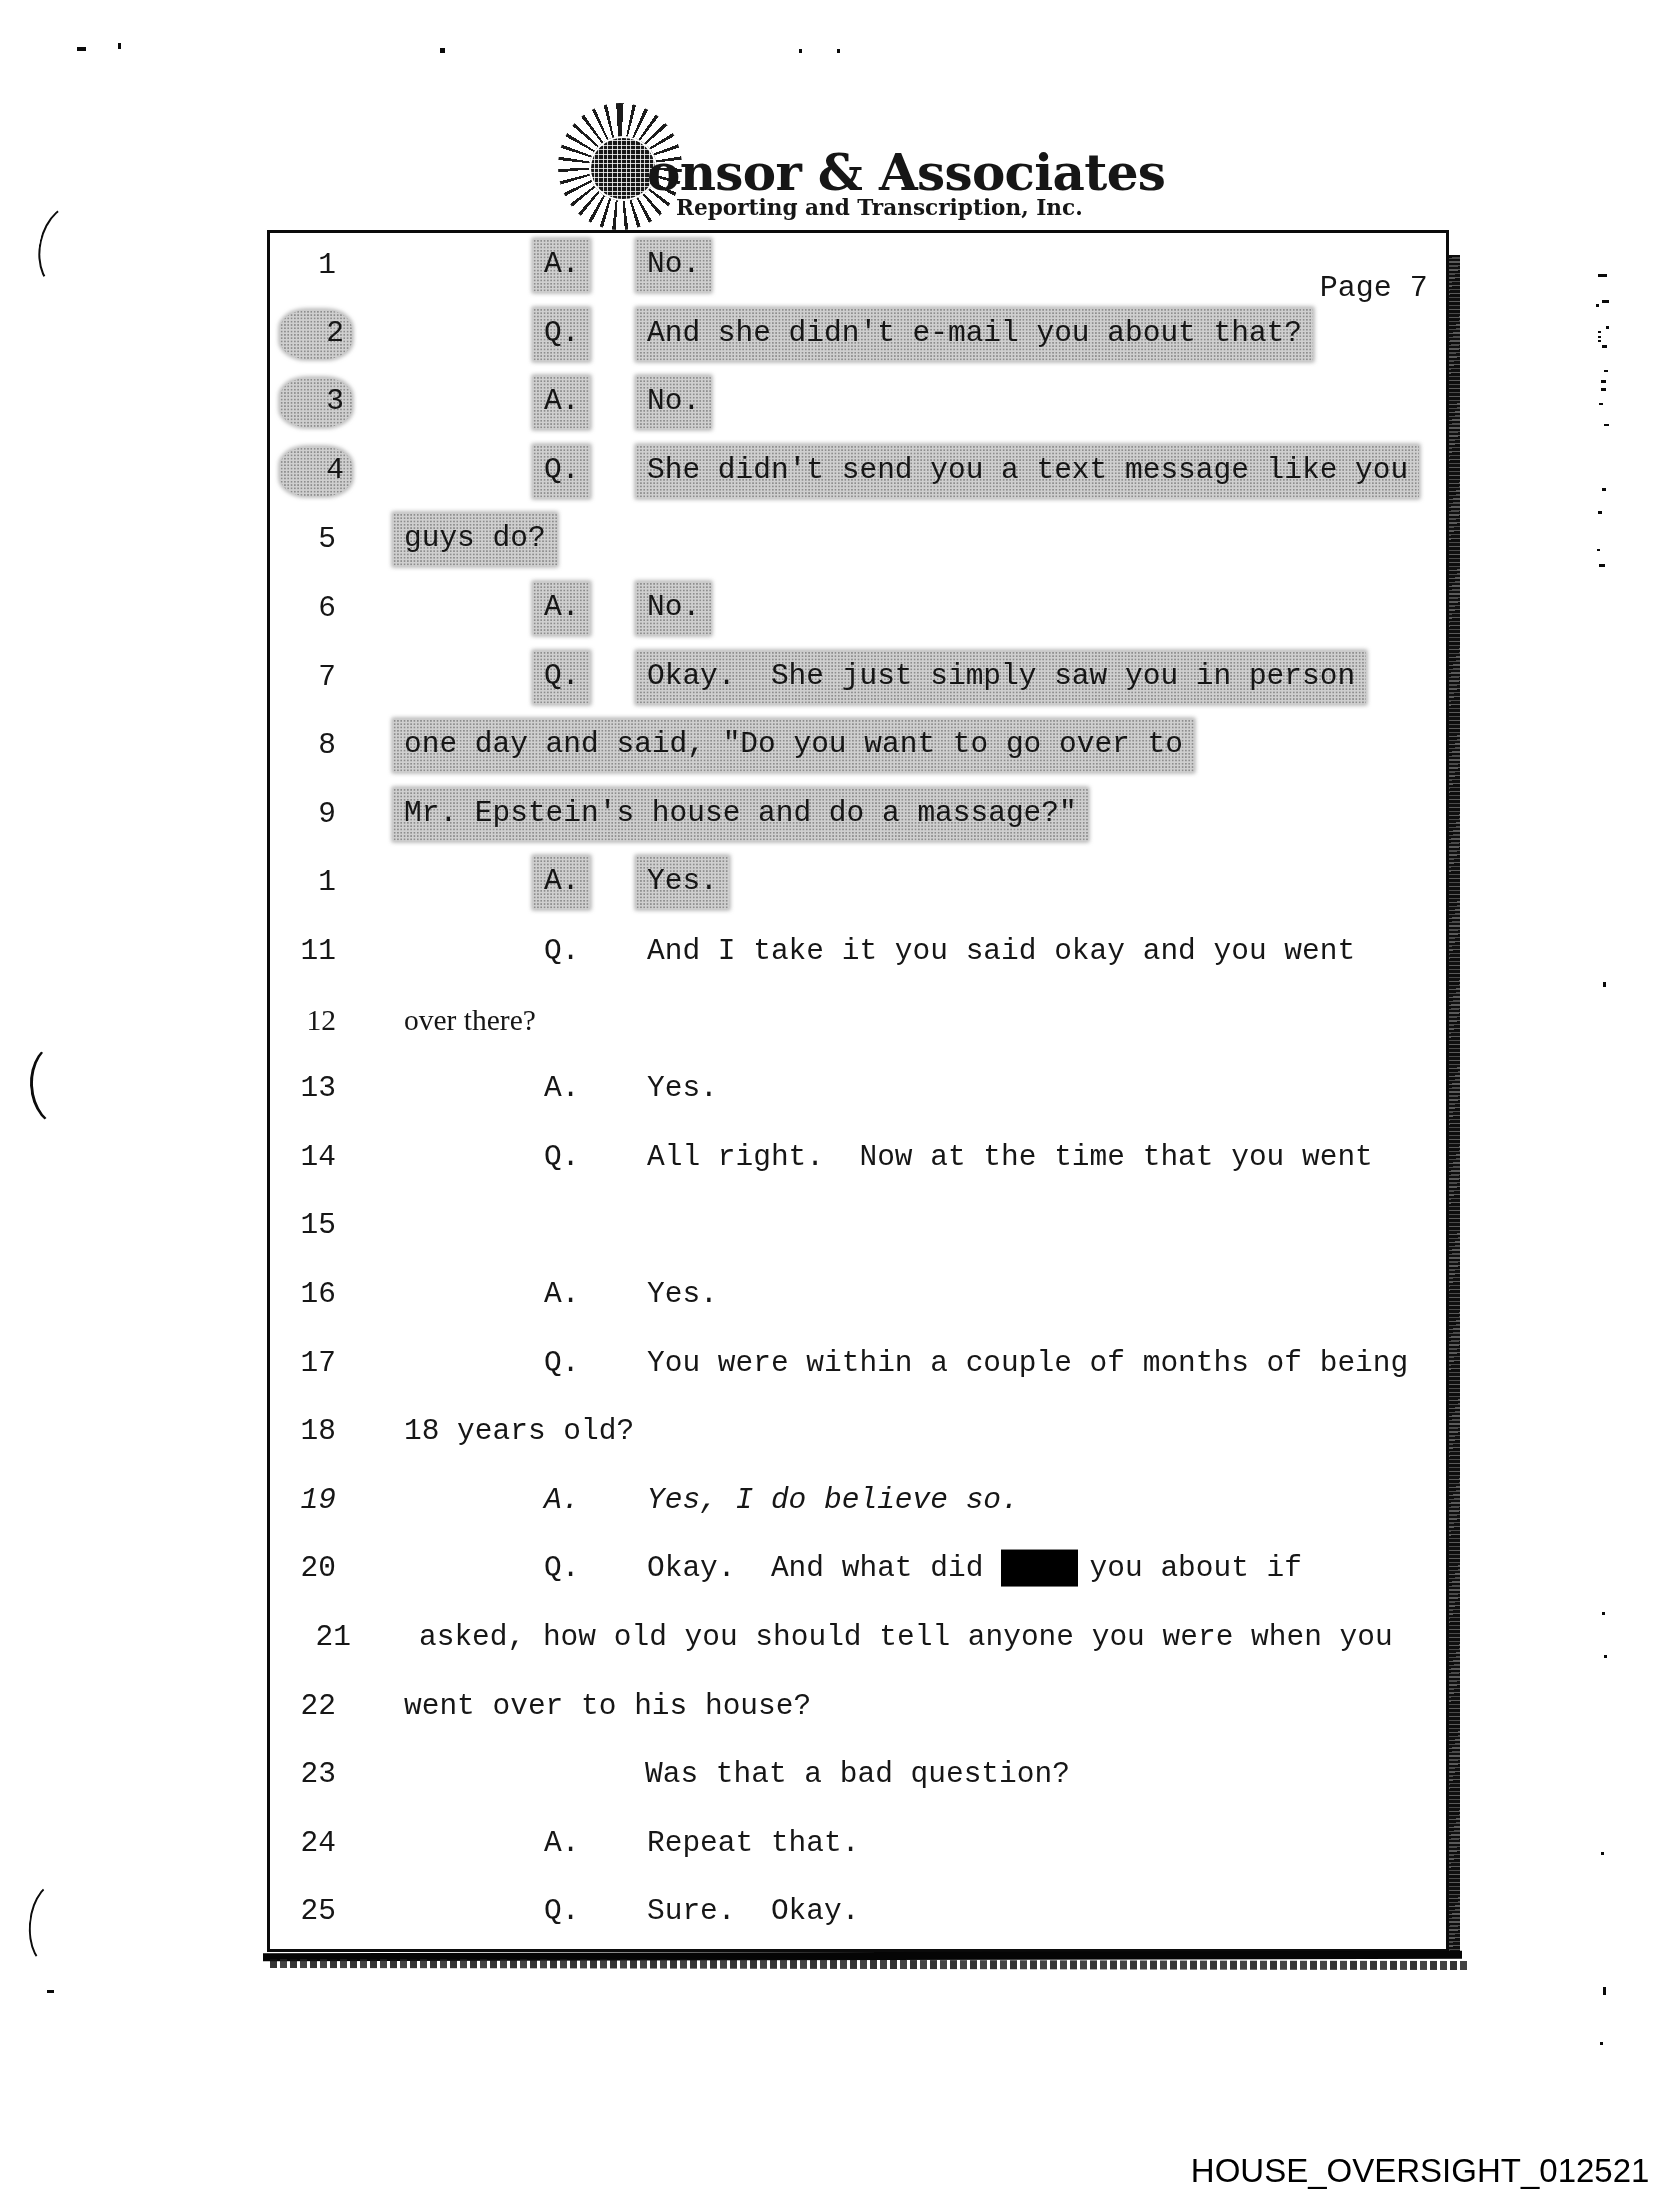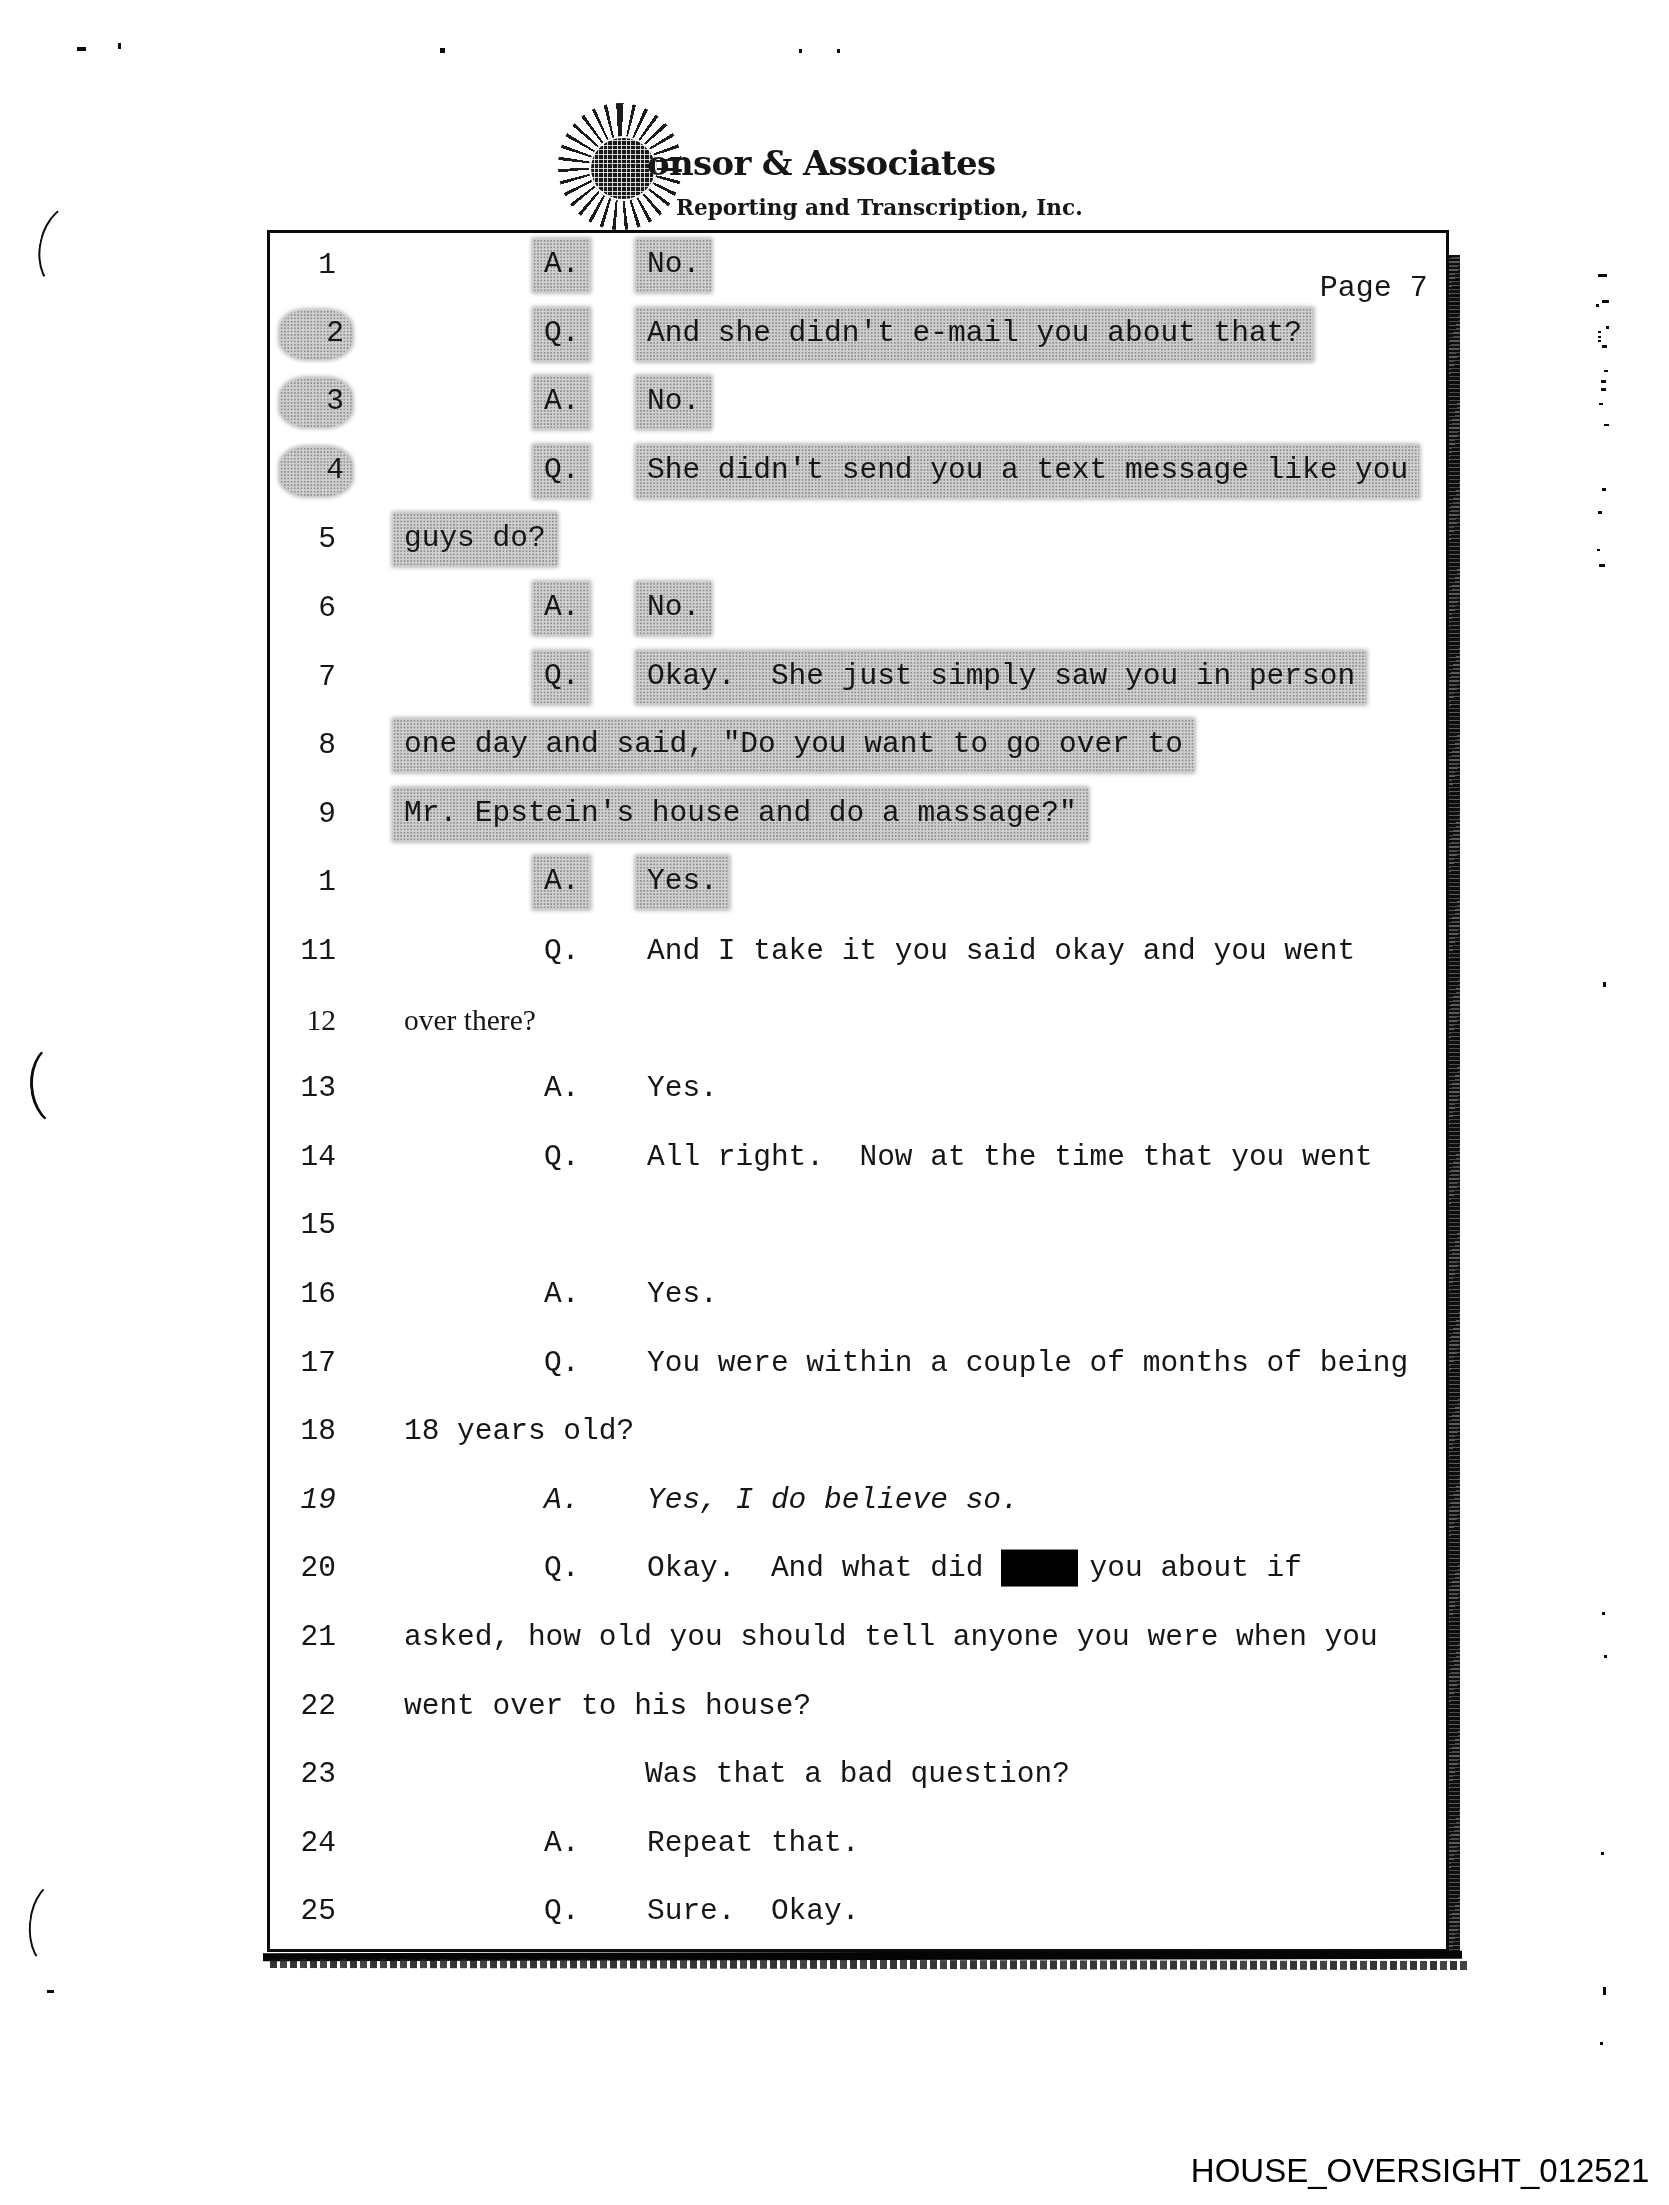--- a/index.html
+++ b/index.html
@@ -13,21 +13,21 @@
   .letterhead{position:absolute;left:0;top:0;width:1669px;height:236px;}
   .sun{position:absolute;left:558px;top:103px;width:124px;height:127px;border-radius:50%;
        background:repeating-conic-gradient(#1b1b1b 0deg 3.2deg, rgba(255,255,255,0) 3.2deg 11.5deg);}
   .sun-core{position:absolute;left:589px;top:136px;width:68px;height:65px;border-radius:50%;
        background-color:#181818;
        background-image:
          repeating-linear-gradient(0deg, rgba(255,255,255,.8) 0 1px, transparent 1px 4.6px),
          repeating-linear-gradient(90deg, rgba(255,255,255,.8) 0 1px, transparent 1px 4.6px);
        box-shadow:0 0 0 2px #fff inset;}
   .brand{position:absolute;left:647px;top:143px;
-       font-family:"DejaVu Serif","Liberation Serif",serif;font-size:34px;font-weight:700;
+       font-family:"DejaVu Serif","Liberation Serif",serif;font-size:50px;font-weight:700;
        letter-spacing:-0.7px;white-space:pre;}
   .tagline{position:absolute;left:676px;top:195px;
        font-family:"DejaVu Serif","Liberation Serif",serif;font-size:21.6px;font-weight:700;white-space:pre;}
   
   .page-box{position:absolute;left:267px;top:230px;width:1182px;height:1722px;
        border:3.3px solid #0b0b0b;box-sizing:border-box;background:transparent;}
   .page-number{position:absolute;right:18.3px;top:38px;font-size:30px;white-space:pre;}
   
   .edge-right{position:absolute;left:1449px;top:255px;width:10.5px;height:1702px;
        background:repeating-linear-gradient(178deg,#0d0d0d 0 2.6px,#4a4a4a 2.6px 3.9px,#101010 3.9px 6.5px,#5a5a5a 6.5px 7.9px);}
@@ -180,21 +180,21 @@
     <div class="t-line" style="left: 267px; top: 1466px; width: 1182px; font-style: italic;">
     <span class="num">19</span>
     <span class="speaker">A.</span>
     <span class="txt txt-speaker">Yes, I do believe so.</span>
   </div>
     <div class="t-line" style="left: 267px; top: 1534px; width: 1182px;">
     <span class="num">20</span>
     <span class="speaker">Q.</span>
     <span class="txt txt-speaker">Okay.  And what did <span class="redaction"></span>tell you about if</span>
   </div>
-    <div class="t-line" style="left: 267px; top: 1603px; width: 1182px; text-decoration: underline;">
+    <div class="t-line" style="left: 282px; top: 1603px; width: 1182px; text-decoration: underline;">
     <span class="num">21</span>
 
     <span class="txt txt-continuation">asked, how old you should tell anyone you were when you</span>
   </div>
     <div class="t-line" style="left: 267px; top: 1672px; width: 1182px;">
     <span class="num">22</span>
 
     <span class="txt txt-continuation">went over to his house?</span>
   </div>
     <div class="t-line" style="left: 267px; top: 1740px; width: 1182px;">

